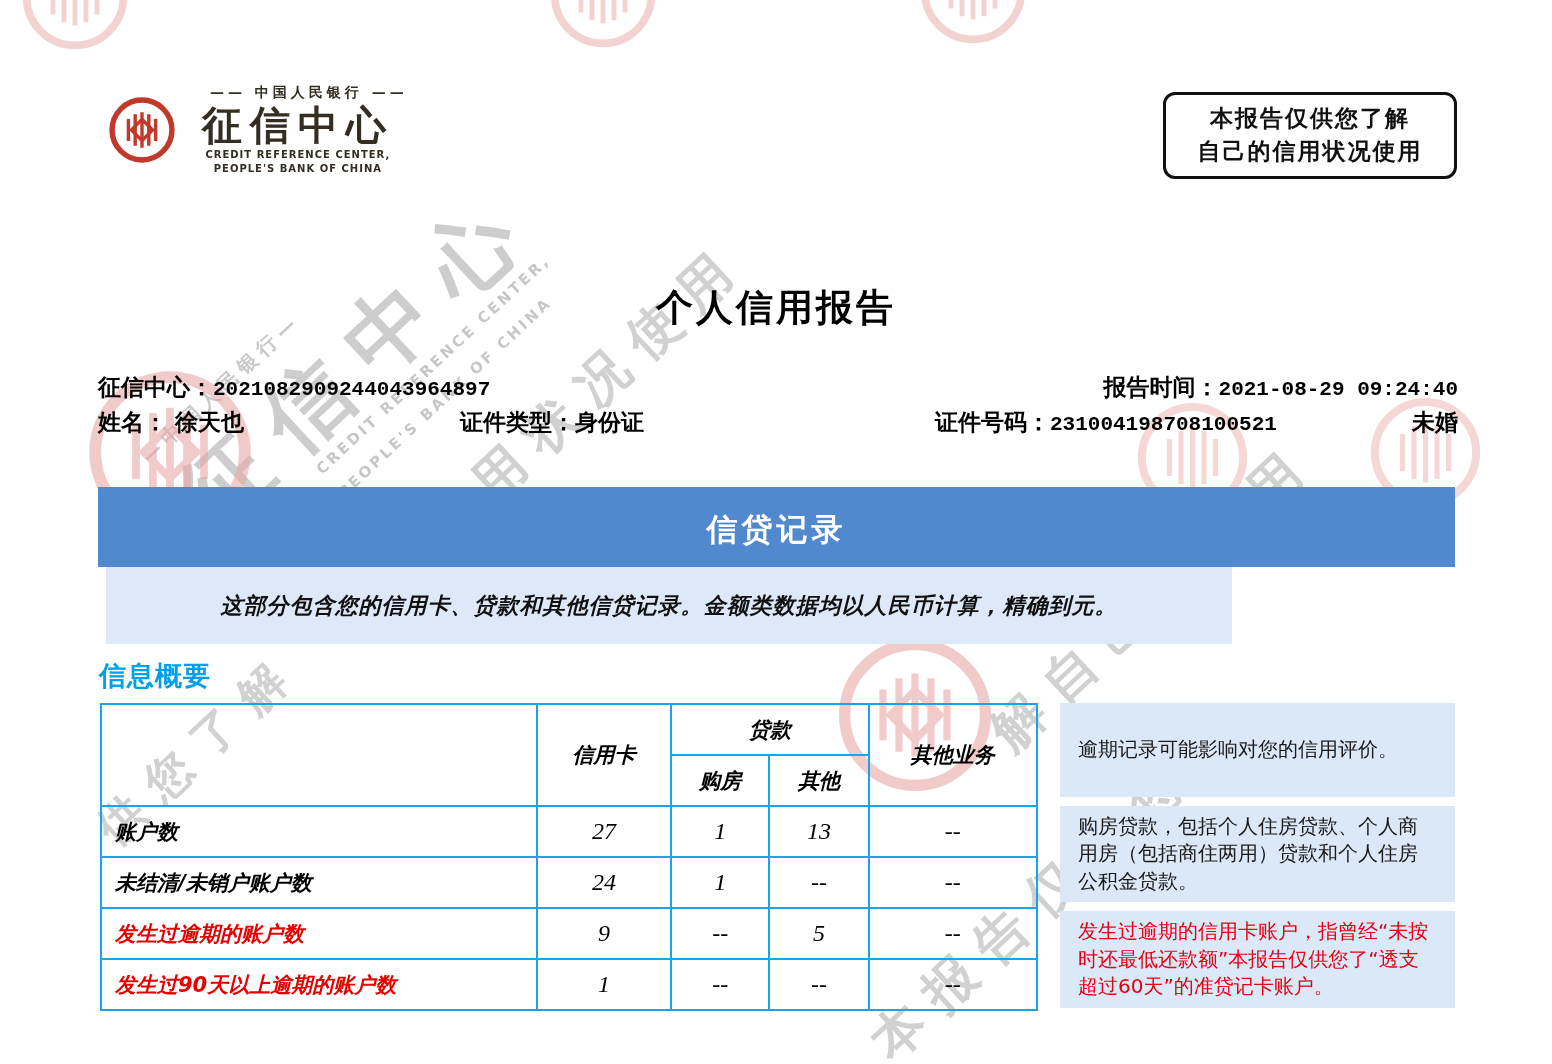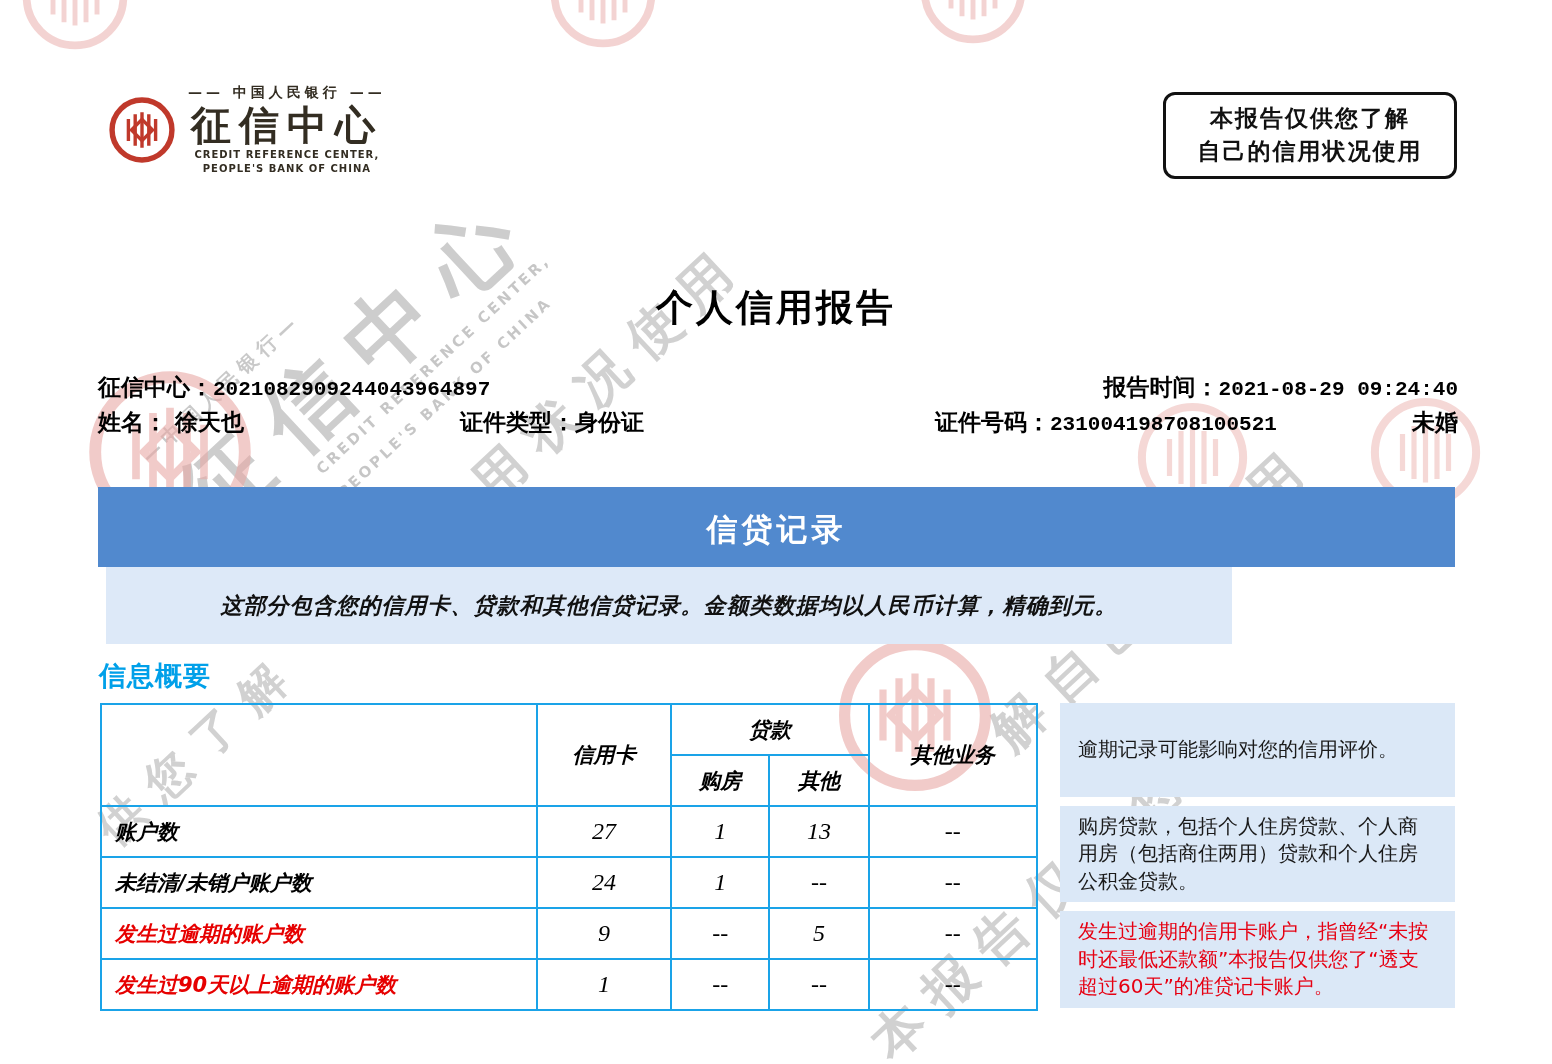--- a/index.html
+++ b/index.html
@@ -13,21 +13,21 @@
   .wm-cn-big{display:block;font-size:86px;letter-spacing:26px;color:#bdbdbd;font-weight:bold;opacity:.75;}
   .wm-en{font-size:15px;letter-spacing:3px;color:#b9b9b9;font-weight:bold;white-space:pre-line;opacity:.8;line-height:2.1;}
   .wm-usage{font-size:52px;letter-spacing:18px;color:#c2c2c2;font-weight:bold;opacity:.75;}
   .wm-seal{position:absolute;color:#e9a9a6;opacity:.6;}
   .wm-seal svg{display:block;}
 
   
   .logo{position:absolute;left:108px;top:84px;display:flex;align-items:center;gap:12px;z-index:2;}
   .logo-seal{width:68px;height:68px;color:#c0392b;}
   .logo-text{display:flex;flex-direction:column;align-items:center;color:#332d22;}
-  .logo-bank{font-size:14px;font-weight:bold;letter-spacing:4px;font-family:"DejaVu Serif","Liberation Serif",serif;}
+  .logo-bank{font-size:14px;font-weight:bold;letter-spacing:4px;font-family:"DejaVu Serif","Liberation Serif",serif;margin-left:22px;}
   .logo-center{font-size:40px;font-weight:bold;letter-spacing:8px;line-height:1.15;}
   .logo-en{font-size:10px;font-weight:bold;letter-spacing:1px;white-space:pre-line;text-align:center;line-height:1.4;}
 
   .notice-box{position:absolute;left:1163px;top:92px;width:268px;z-index:2;
     border:3px solid #111;border-radius:12px;padding:7px 10px;text-align:center;
     font-size:23px;font-weight:bold;letter-spacing:2px;line-height:1.45;white-space:pre-line;color:#111;}
 
   .doc-title{position:absolute;left:0;right:0;top:283px;text-align:center;z-index:2;
     font-size:37px;font-weight:bold;letter-spacing:3px;color:#000;}
 

